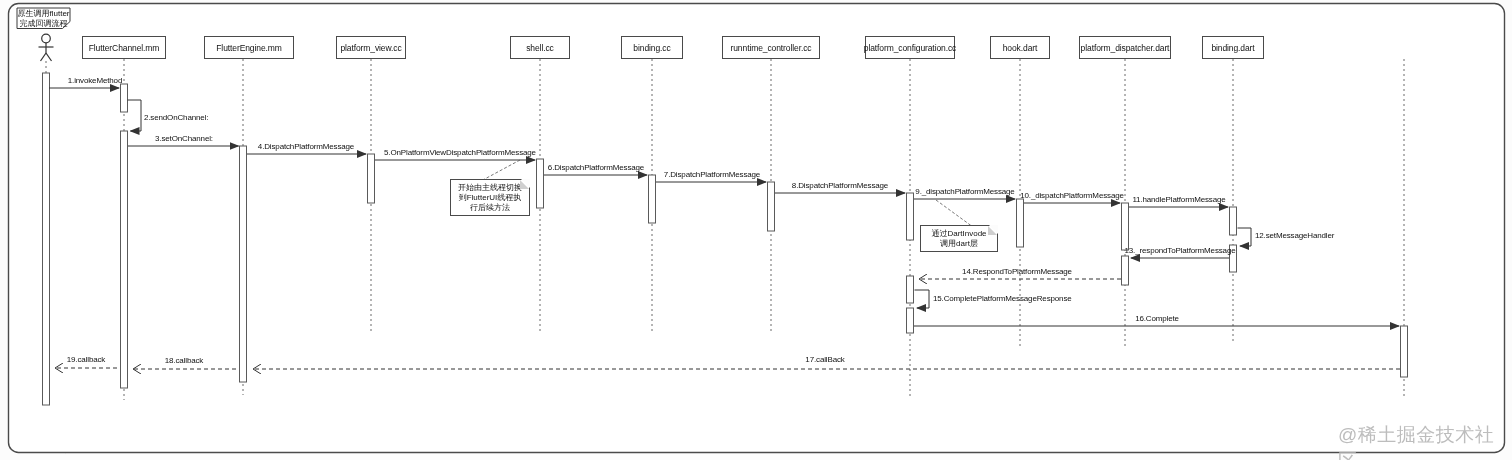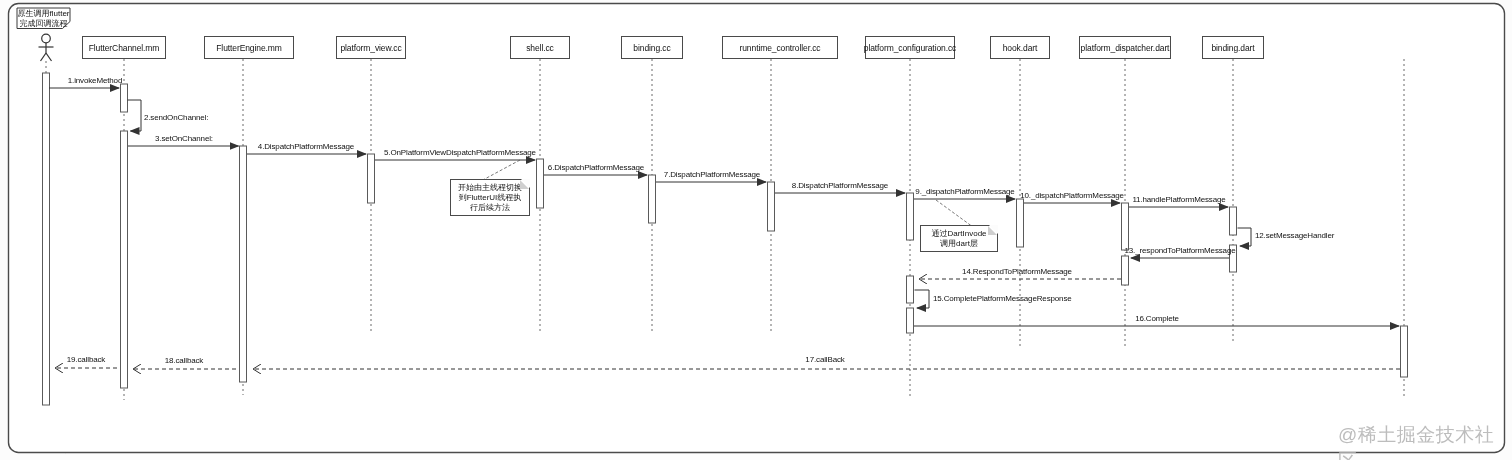--- a/index.html
+++ b/index.html
@@ -176,21 +176,21 @@
     </div>
   <div class="head" style="left:336px;width:70px;">
       <span>platform_view.cc</span>
     </div>
   <div class="head" style="left:510px;width:60px;">
       <span>shell.cc</span>
     </div>
   <div class="head" style="left:621px;width:62px;">
       <span>binding.cc</span>
     </div>
-  <div class="head" style="left:722px;width:116px;">
+  <div class="head" style="left:722px;width:98px;">
       <span>runntime_controller.cc</span>
     </div>
   <div class="head" style="left:865px;width:90px;">
       <span>platform_configuration.cc</span>
     </div>
   <div class="head" style="left:990px;width:60px;">
       <span>hook.dart</span>
     </div>
   <div class="head" style="left:1079px;width:92px;">
       <span>platform_dispatcher.dart</span>

